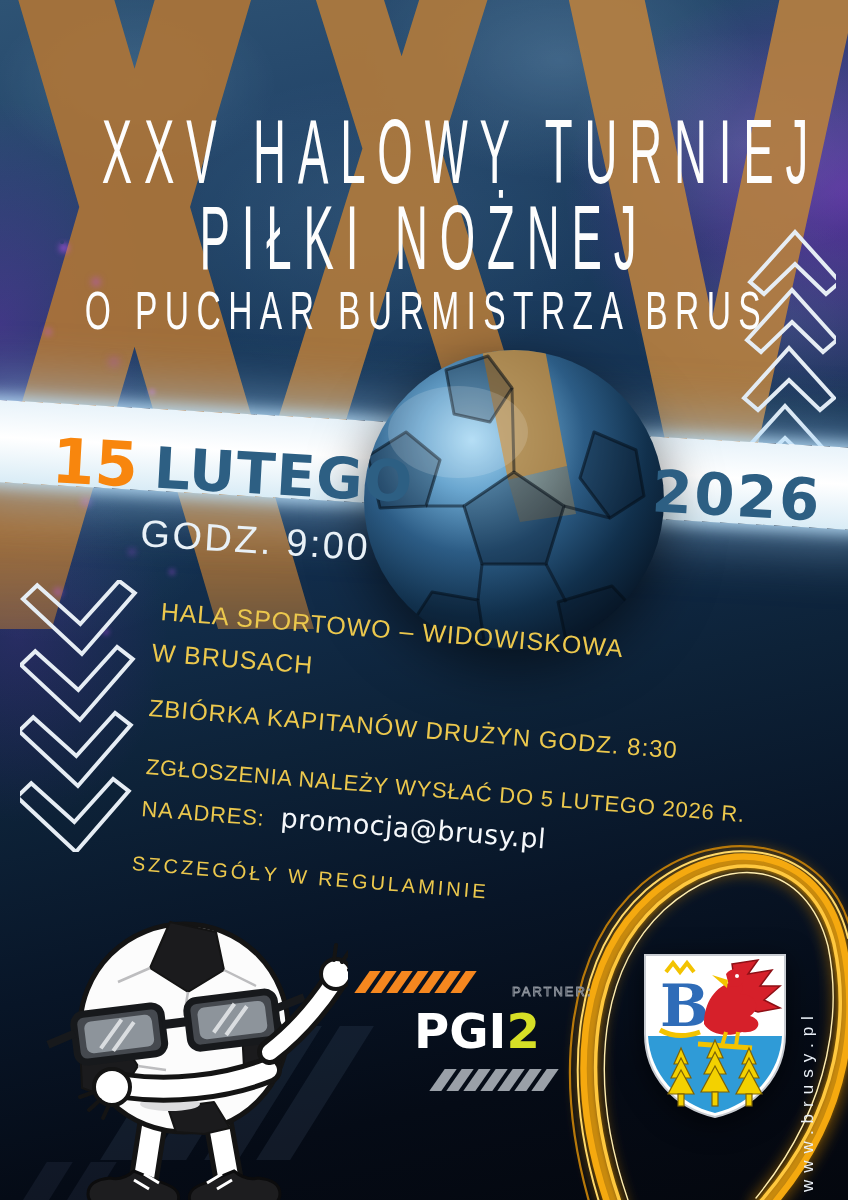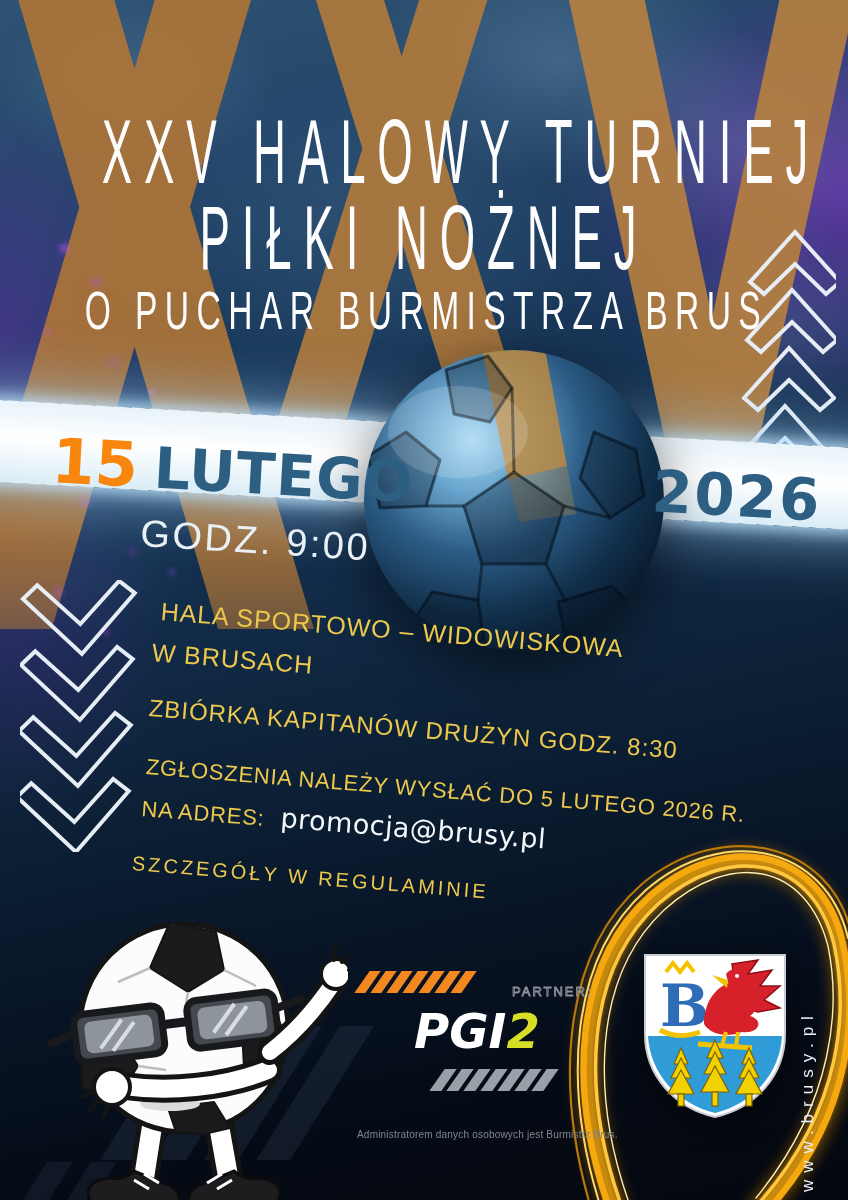--- a/index.html
+++ b/index.html
@@ -87,21 +87,21 @@
   
   .mascot{left:18px;top:910px;z-index:6;}
   
   .stripes{z-index:6;display:flex;gap:5px;}
   .stripes span{display:block;width:11px;height:22px;transform:skewX(-35deg);}
   .stOrange{left:362px;top:971px;} .stOrange span{background:#f5871f;}
   .stGray{left:437px;top:1069px;} .stGray span{background:#9aa0a8;width:12px;gap:6px;}
   .partnerLabel{left:512px;top:984px;z-index:6;font-size:13px;letter-spacing:2px;
     color:transparent;-webkit-text-stroke:.9px #8d939c;font-weight:400;}
   .pgiLogo{left:414px;top:1003px;z-index:6;font-family:"DejaVu Sans",sans-serif;
-    font-size:48px;font-weight:800;color:#ffffff;letter-spacing:0;font-style:italic;}
+    font-size:48px;font-weight:800;color:#ffffff;letter-spacing:0;}
   .pgiLogo .digit{color:#d6df26;}
   .pgiName{left:521px;top:1008px;z-index:6;color:#ffffff;font-weight:700;
     font-size:14.5px;line-height:17.5px;letter-spacing:.5px;}
   
   .swirl{left:528px;top:800px;z-index:4;}
   .crest{left:640px;top:950px;z-index:6;filter:drop-shadow(0 6px 14px rgba(0,0,0,.6));}
   .site{left:798px;top:1192px;z-index:7;transform:rotate(-90deg);transform-origin:0 0;
     color:#e9eff6;font-size:17px;letter-spacing:7px;white-space:nowrap;font-weight:400;}
   
   .footer{left:357px;top:1128px;z-index:7;color:#82878e;font-size:10px;line-height:14.5px;letter-spacing:.2px;}
@@ -315,16 +315,15 @@
       <polygon points="109,98 102,114 116,114"></polygon>
         <polygon points="109,108 99,128 119,128"></polygon>
         <polygon points="109,120 96,144 122,144"></polygon>
         <rect x="106" y="144" width="6" height="12"></rect>
     </g>
   </svg>
 
   <div class="abs site">www.brusy.pl</div>
 
   <div class="abs footer">
-    <div>Administratorem danych osobowych jest Burmistrz Brus.</div>
   </div>
 
 </div>
 
 </body></html>

